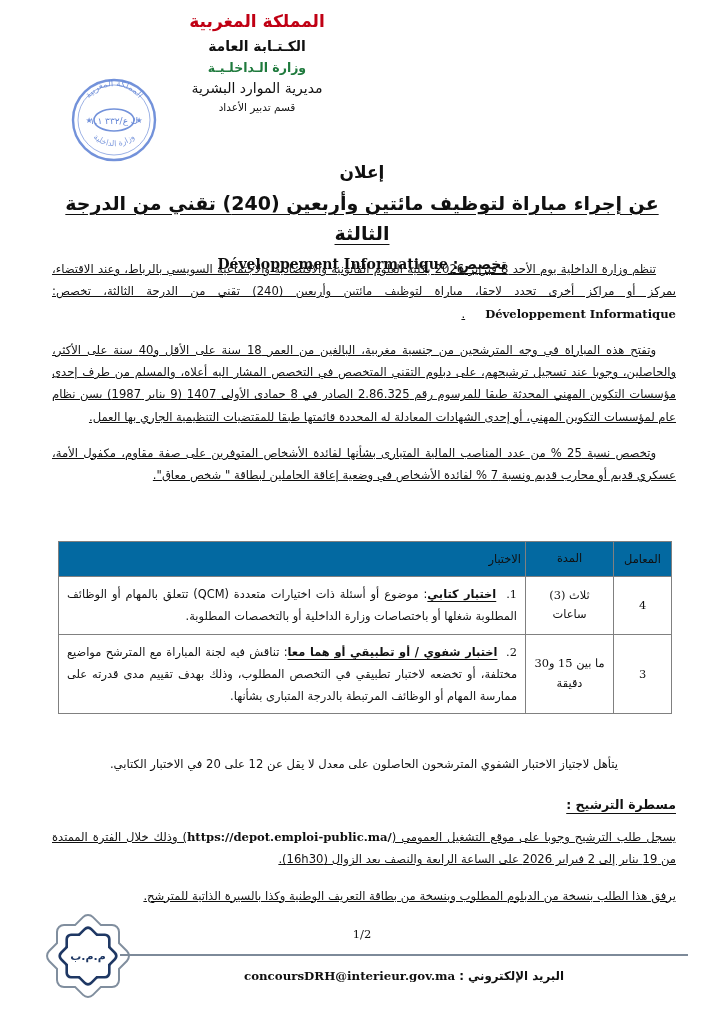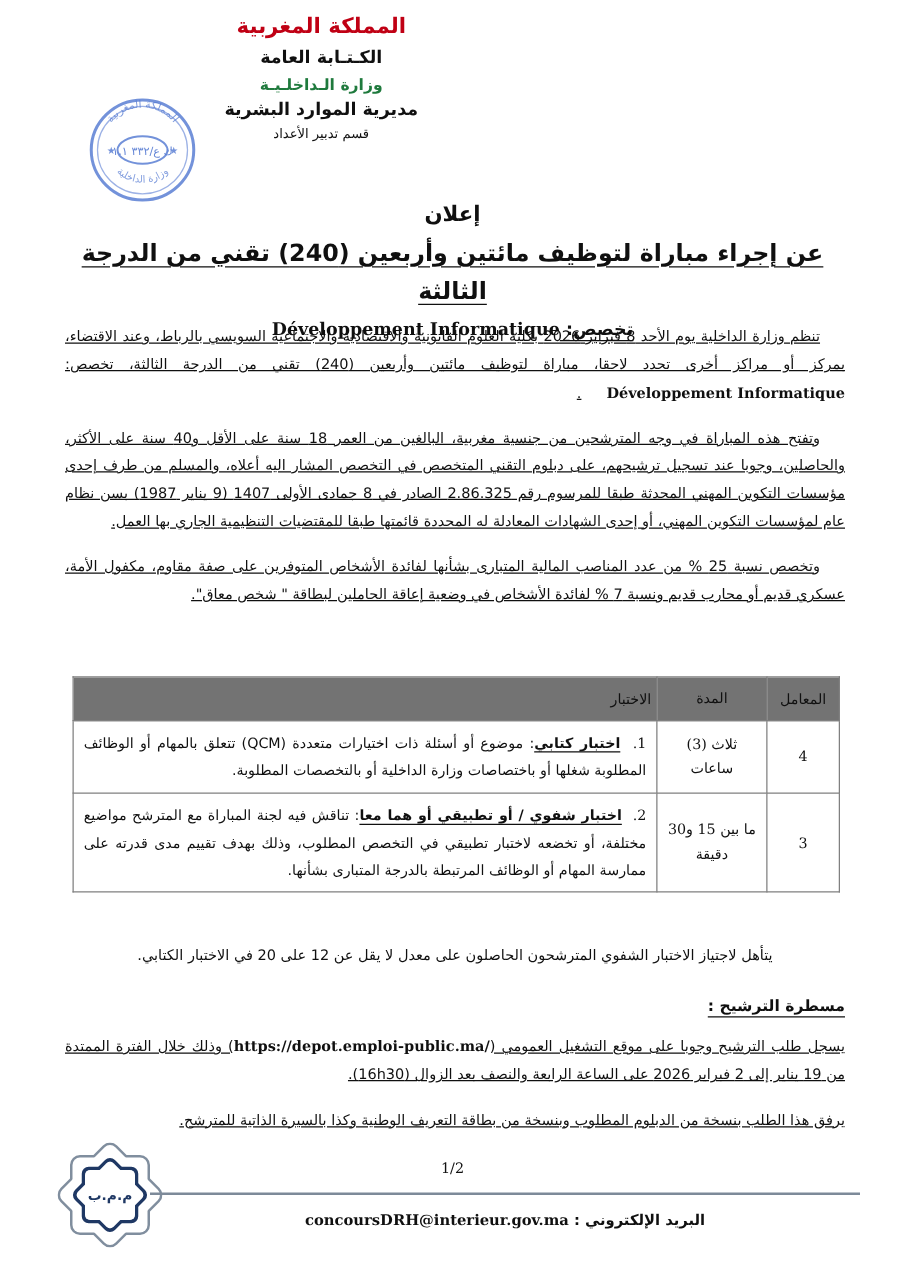--- a/index.html
+++ b/index.html
@@ -43,21 +43,21 @@
   }
   .hdr-sg {
     color: #101010;
     font-size: 14px;
     font-weight: 700;
     margin-top: 5px;
   }
   .hdr-dir {
     color: #101010;
     font-size: 14px;
-    font-weight: 700;
+    font-weight: 400;
     margin-top: 3px;
   }
   .hdr-div {
     color: #101010;
     font-size: 10.5px;
     margin-top: 3px;
   }
   .hdr-serv {
     color: #101010;
     font-size: 9.5px;
@@ -142,21 +142,21 @@
     border-collapse: collapse;
     font-size: 11.4px;
     direction: rtl;
   }
   table.exam th, table.exam td {
     border: 1px solid #808080;
     padding: 6px 8px;
     vertical-align: middle;
   }
   table.exam thead th {
-    background: #737373;
+    background: #0369a1;
     font-weight: 400;
     text-align: center;
     font-size: 11.4px;
     padding: 6px 4px;
   }
   th.c-coef, td.c-coef { width: 58px; text-align: center; }
   th.c-dur,  td.c-dur  { width: 88px; text-align: center; line-height: 1.75; }
   th.c-test, td.c-test { text-align: justify; text-align-last: right; line-height: 1.95; }
   td.c-test .num { font-family: "DejaVu Serif", "Liberation Serif", serif; }
   td.c-test .und {

